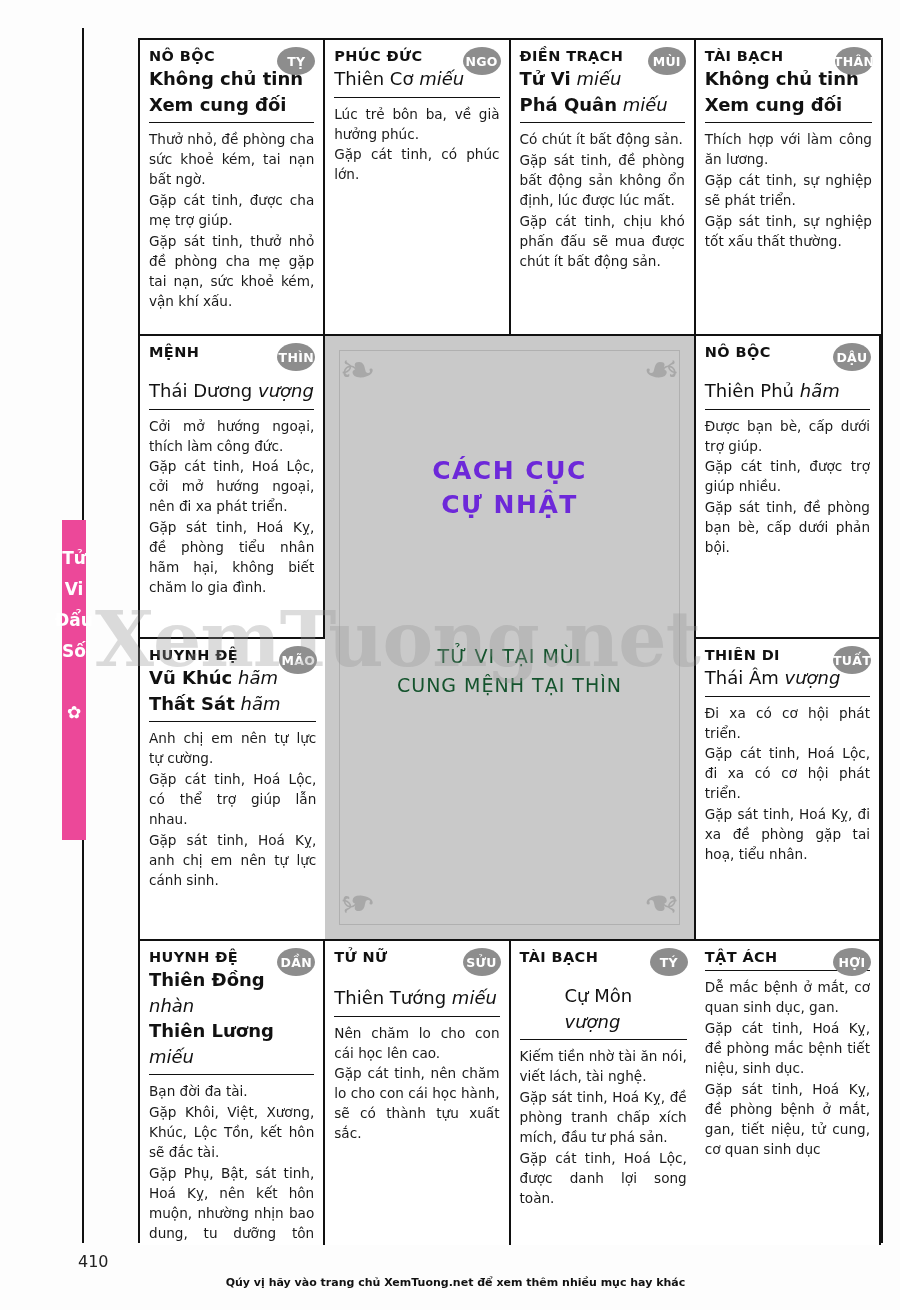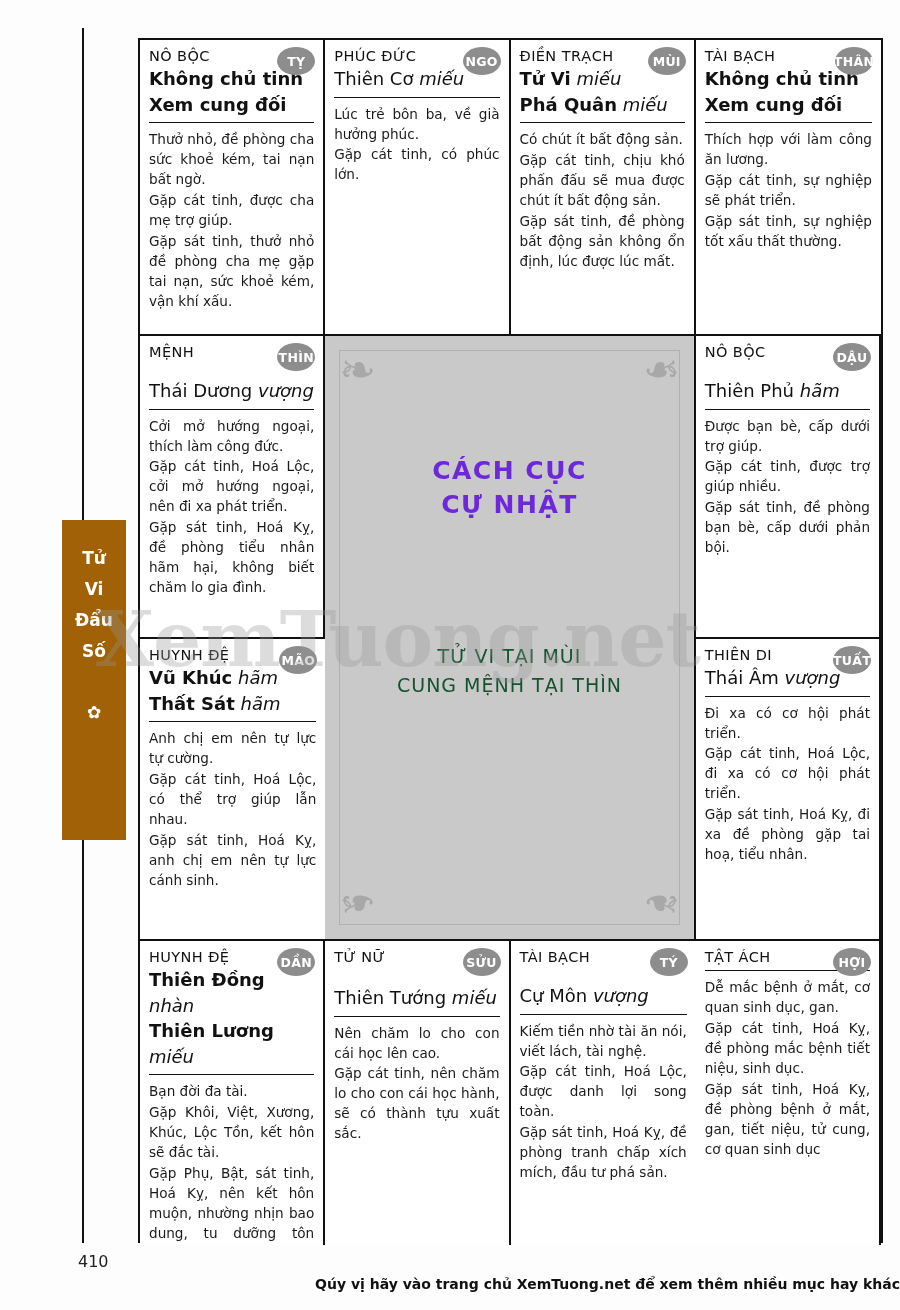--- a/index.html
+++ b/index.html
@@ -19,22 +19,22 @@
   
   .spine-line {
     position: absolute;
     left: 82px; top: 28px;
     width: 2px; height: 1215px;
     background: #111;
   }
   .spine-box {
     position: absolute;
     left: 62px; top: 520px;
-    width: 64px; height: 320px;
-    background: #a16207;
+    width: 24px; height: 320px;
+    background: #ec4899;
     color: #fff;
     display: flex;
     flex-direction: column;
     align-items: center;
     padding-top: 30px;
     gap: 14px;
   }
   .spine-box span {
     font-size: 17px;
     font-weight: bold;
@@ -63,21 +63,21 @@
     padding: 8px 9px 4px 9px;
     overflow: hidden;
     position: relative;
     background: #fff;
   }
   .cell:nth-child(4n) { border-right: none; }
   .chart > .cell.lastrow { border-bottom: none; }
 
   .pal-title {
     font-size: 14.5px;
-    font-weight: normal;
+    font-weight: bold;
     letter-spacing: .4px;
     color: #111;
     text-transform: uppercase;
     margin-bottom: 2px;
   }
   .stars {
     font-size: 18px;
     color: #111;
     line-height: 1.42;
   }
@@ -181,22 +181,22 @@
   .page-num {
     position: absolute;
     left: 78px; top: 1252px;
     font-size: 16px;
     color: #222;
   }
   .footer-note {
     position: absolute;
     left: 0; top: 1276px;
     width: 900px;
-    text-align: right;
-    font-size: 14px;
+    text-align: center;
+    font-size: 11px;
     font-weight: bold;
     color: #111;
     padding-left: 11px;
   }
 </style>
 </head>
 <body>
 
 <div id="page">
 
@@ -243,22 +243,22 @@
     <div class="cell">
       <div class="badge">MÙI</div>
       <div class="pal-title">ĐIỀN TRẠCH</div>
       <div class="stars">
         <div><span class="bold">Tử Vi</span> <span class="it">miếu</span></div>
         <div><span class="bold">Phá Quân</span> <span class="it">miếu</span></div>
       </div>
       <div class="divider"></div>
       <div class="body-text">
         <p>Có chút ít bất động sản.</p>
+        <p>Gặp sát tinh, đề phòng bất động sản không ổn định, lúc được lúc mất.</p>
         <p>Gặp cát tinh, chịu khó phấn đấu sẽ mua được chút ít bất động sản.</p>
-        <p>Gặp sát tinh, đề phòng bất động sản không ổn định, lúc được lúc mất.</p>
       </div>
     </div>
 
     <div class="cell">
       <div class="badge">THÂN</div>
       <div class="pal-title">TÀI BẠCH</div>
       <div class="stars">
         <div class="bold">Không chủ tinh</div>
         <div class="bold">Xem cung đối</div>
       </div>
@@ -367,28 +367,28 @@
       <div class="divider"></div>
       <div class="body-text">
         <p>Nên chăm lo cho con cái học lên cao.</p>
         <p>Gặp cát tinh, nên chăm lo cho con cái học hành, sẽ có thành tựu xuất sắc.</p>
       </div>
     </div>
 
     <div class="cell lastrow">
       <div class="badge">TÝ</div>
       <div class="pal-title">TÀI BẠCH</div>
-      <div class="stars" style="margin-top:18px;">
+      <div class="stars" style="margin-top:18px;margin-left:45px;">
         <div><span>Cự Môn</span> <span class="it">vượng</span></div>
       </div>
       <div class="divider"></div>
       <div class="body-text">
         <p>Kiếm tiền nhờ tài ăn nói, viết lách, tài nghệ.</p>
+        <p>Gặp sát tinh, Hoá Kỵ, đề phòng tranh chấp xích mích, đầu tư phá sản.</p>
         <p>Gặp cát tinh, Hoá Lộc, được danh lợi song toàn.</p>
-        <p>Gặp sát tinh, Hoá Kỵ, đề phòng tranh chấp xích mích, đầu tư phá sản.</p>
       </div>
     </div>
 
     <div class="cell lastrow">
       <div class="badge">HỢI</div>
       <div class="pal-title">TẬT ÁCH</div>
       <div class="divider"></div>
       <div class="body-text">
         <p>Dễ mắc bệnh ở mắt, cơ quan sinh dục, gan.</p>
         <p>Gặp cát tinh, Hoá Kỵ, đề phòng mắc bệnh tiết niệu, sinh dục.</p>

